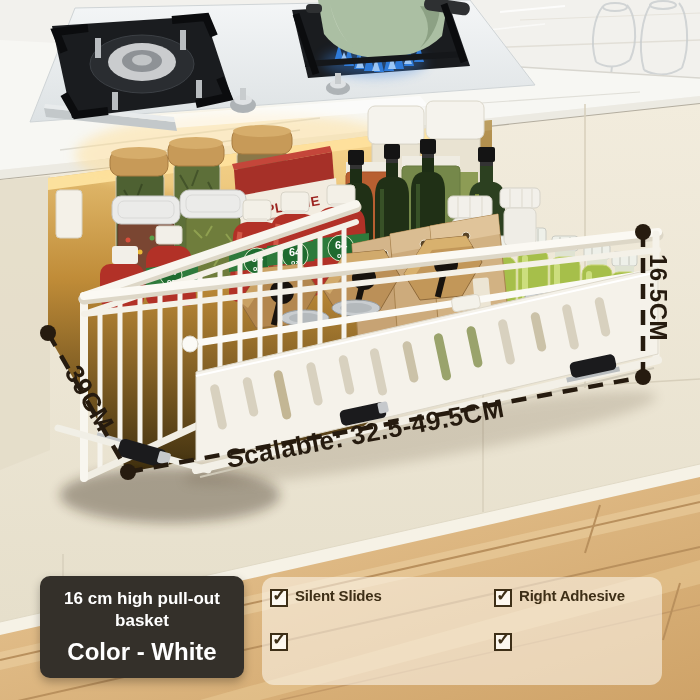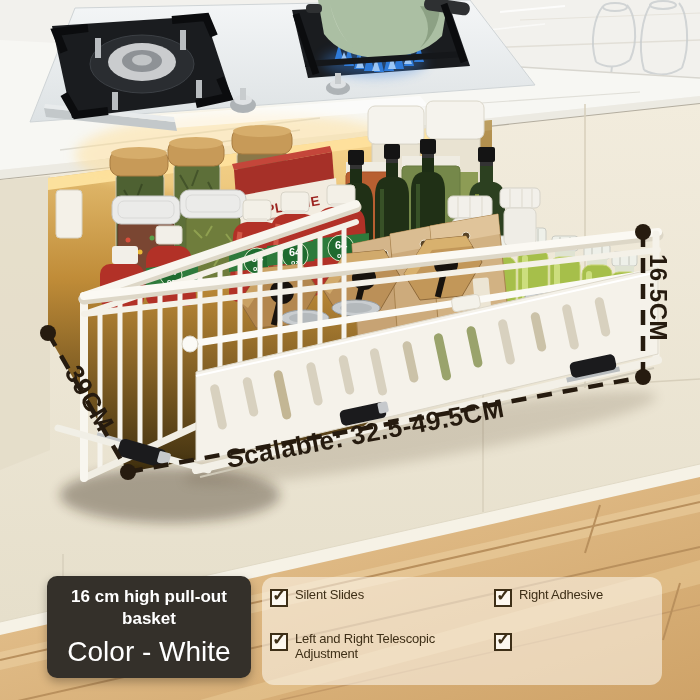--- a/index.html
+++ b/index.html
@@ -2,28 +2,28 @@
 <html style="--annotation: #261b0f; --text-brown: #3e2f17; --info-box-bg: #34302a; --panel-tint: #fdfaf3; --cream: #efe8d8; --gold: #e3b95f; --wood-floor: #dfb884; --wood-board: #b3874e; --ketchup-red: #b23127; --band-green: #2e7a3b; --pot-green: #abbfa3; --flame-blue: #2f7bd9; --juice-green: #a6bf4a; --oil-dark: #203016; --kraft-tan: #c7a374; --box-red: #a63028;"><head>
 <meta charset="utf-8">
 <style>
   html,body{margin:0;padding:0;background:#ffffff;}
   #stage{position:relative;width:700px;height:700px;overflow:hidden;font-family:"Liberation Sans",sans-serif;background:#f1f0ec;}
   #scene{position:absolute;left:0;top:0;}
   .ann-text{font-family:"Liberation Sans",sans-serif;font-weight:bold;letter-spacing:0.5px;}
   
   .info-box{position:absolute;left:40px;top:576px;width:204px;height:102px;background:var(--info-box-bg,#343026);border-radius:10px;
     display:flex;flex-direction:column;justify-content:center;align-items:center;text-align:center;color:#ffffff;
-    box-shadow:0 4px 10px rgba(0,0,0,.28);margin-left:7px;}
+    box-shadow:0 4px 10px rgba(0,0,0,.28);}
   .info-title{font-size:17px;font-weight:700;line-height:1.25;width:178px;}
-  .info-color{font-size:28px;font-weight:400;margin-top:7px;}
+  .info-color{font-size:24px;font-weight:700;margin-top:7px;}
   
   .features{position:absolute;left:262px;top:577px;width:400px;height:108px;background:rgba(253,250,243,0.55);
     border-radius:12px;box-sizing:border-box;padding:10px 6px 6px 8px;display:grid;grid-template-columns:224px 1fr;grid-template-rows:44px 1fr;}
   .feature{display:flex;align-items:flex-start;gap:7px;color:var(--text-brown,#3e2f17);}
-  .feature .label{font-size:13px;font-weight:400;line-height:1.12;letter-spacing:-0.2px;padding-top:1px;}
+  .feature .label{font-size:15px;font-weight:700;line-height:1.12;letter-spacing:-0.2px;padding-top:1px;}
   .check-box{flex:0 0 auto;width:14px;height:14px;border:2.5px solid var(--text-brown,#3e2f17);background:rgba(255,253,248,.85);position:relative;margin-top:2px;}
   .check-box span{position:absolute;top:-7px;left:0px;font-size:18px;font-weight:700;color:var(--text-brown,#3e2f17);}
 </style>
 </head>
 <body>
 
 <div id="stage">
 <svg id="scene" width="700" height="700" viewBox="0 0 700 700">
   <defs>
     <filter id="blur6" x="-50%" y="-50%" width="200%" height="200%">
@@ -542,21 +542,20 @@
   <div class="feature">
     <span class="check-box">
           <span>✓</span>
         </span>
     <span class="label">Right Adhesive</span>
   </div>
   <div class="feature">
     <span class="check-box">
           <span>✓</span>
         </span>
-    <span class="label">Left and Right Telescopic Adjustment</span>
   </div>
   <div class="feature">
     <span class="check-box">
           <span>✓</span>
         </span>
   </div>
 </div>
 </div>
 
 </body></html>

